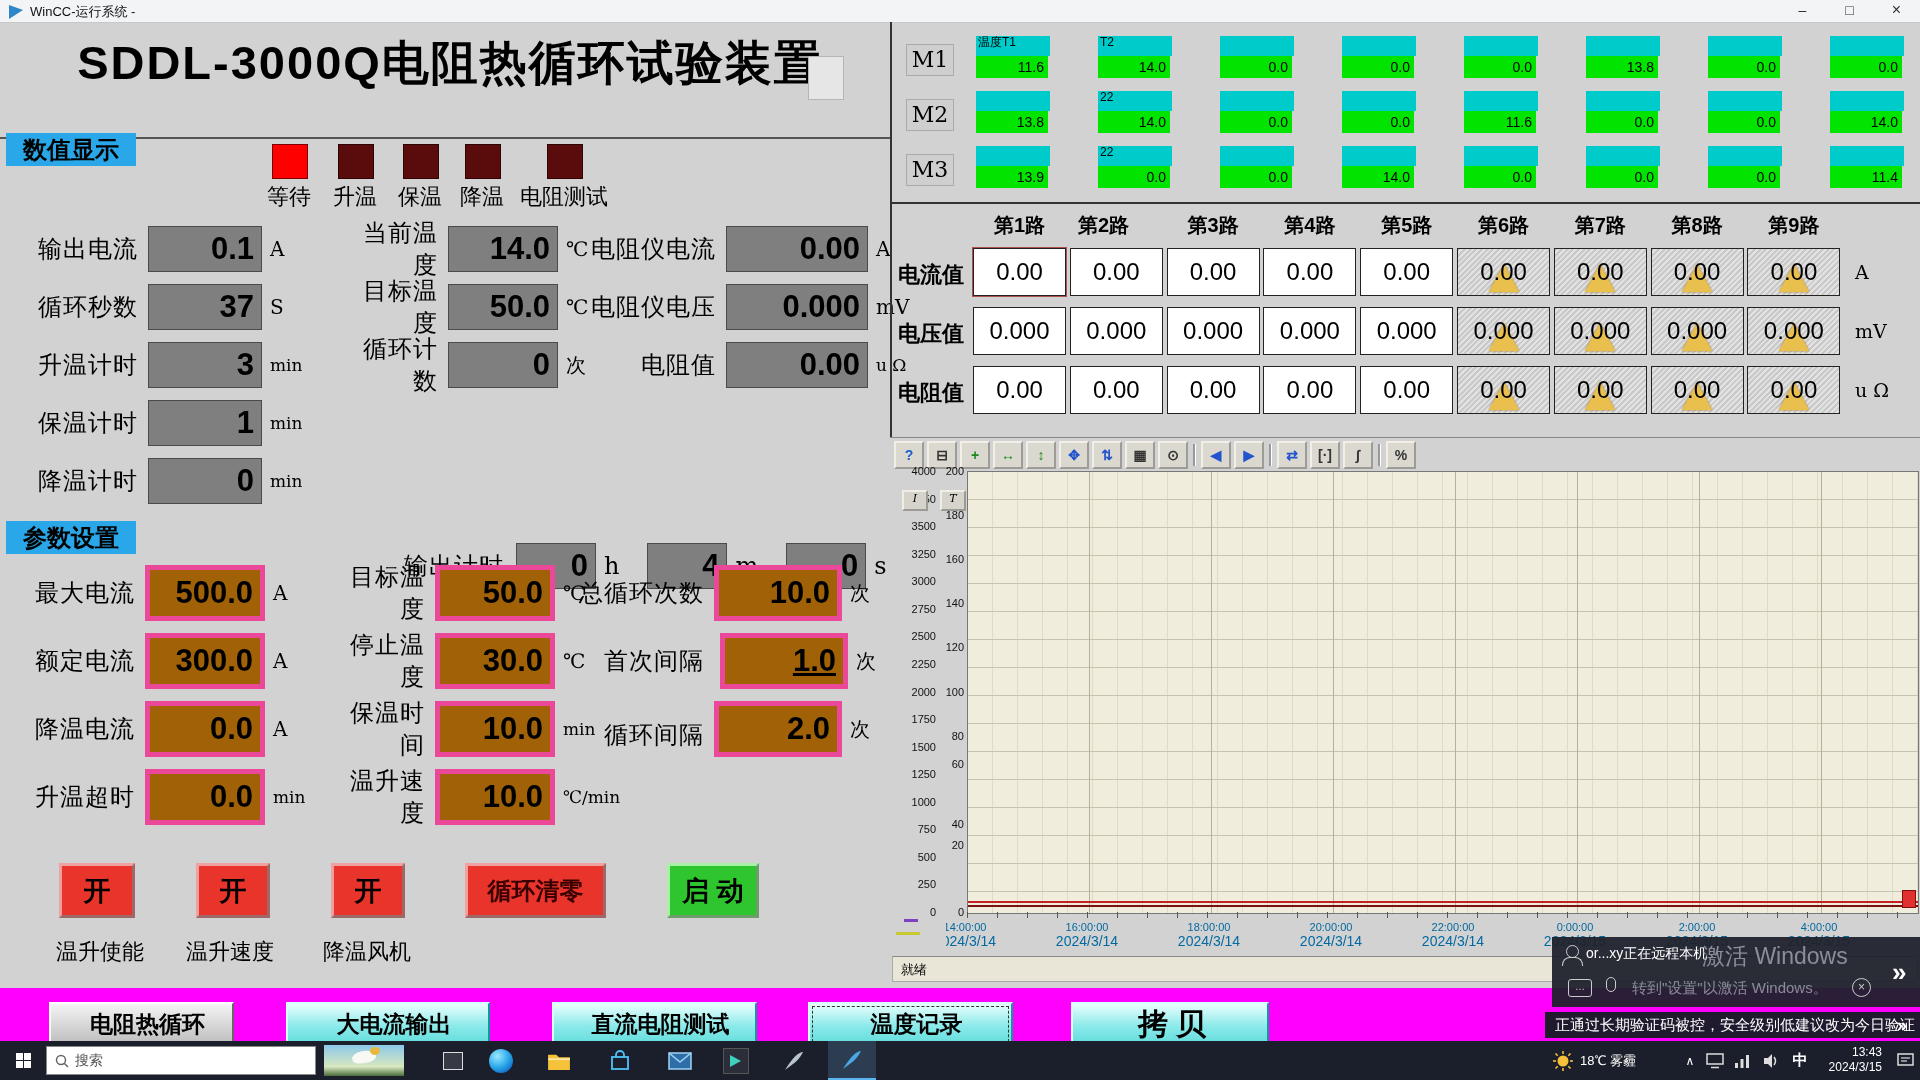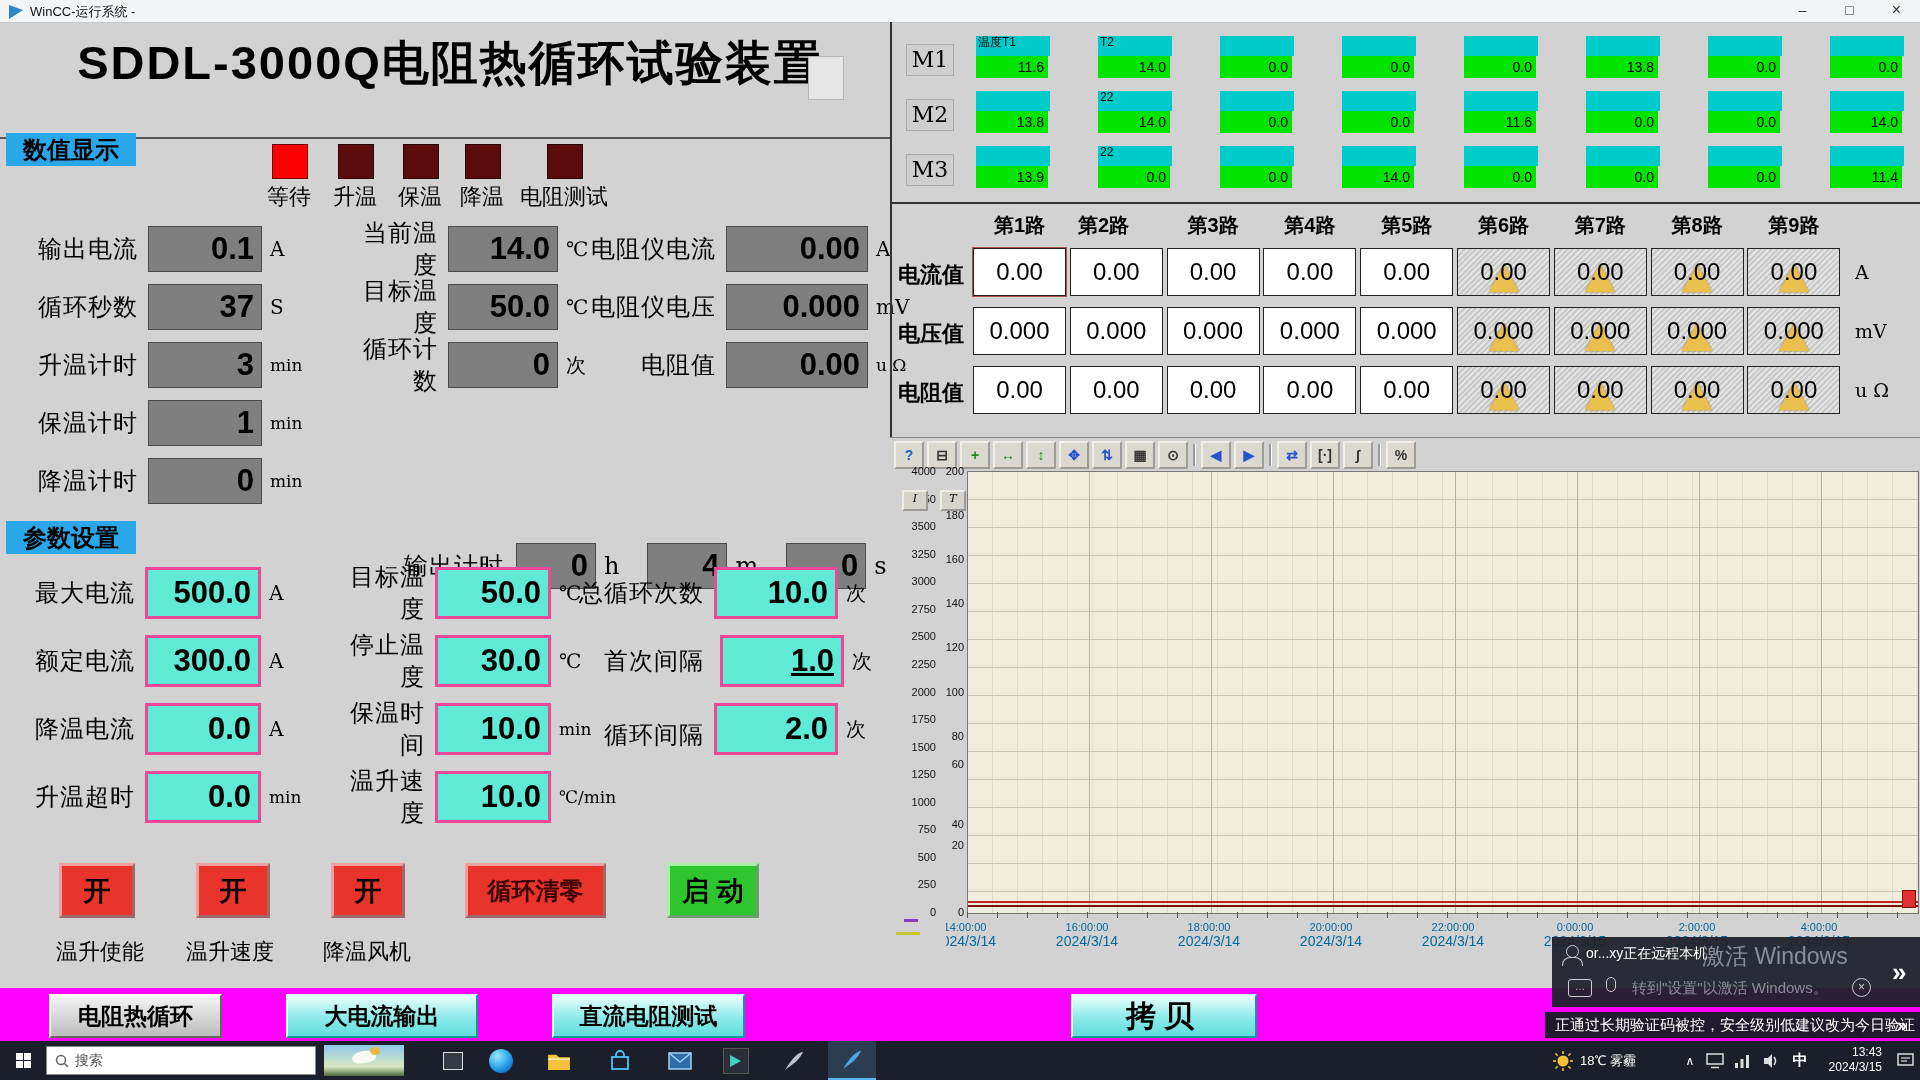--- a/index.html
+++ b/index.html
@@ -20,21 +20,21 @@
   
   .sq{position:absolute;width:34px;height:33px;background:#5a0c0c;border:1px solid #2d0505;}
   .sq.on{background:#ff0000;border-color:#7d0000;}
   .sqlab{position:absolute;font-size:22px;text-align:center;}
   
   .drow{position:absolute;display:flex;align-items:center;height:46px;}
   .dlabel{text-align:right;font-size:24px;letter-spacing:1px;}
   .dbox{height:44px;background:#7f7f7f;border:1px solid #4a4a4a;display:flex;align-items:center;justify-content:flex-end;}
   .dval{font-size:31px;font-weight:bold;padding-right:7px;}
   .dunit{margin-left:8px;font-size:20px;}
-  .wbox{height:46px;background:#5eead4;border:3px solid #ec4899;display:flex;align-items:center;justify-content:flex-end;}
+  .wbox{height:46px;background:#a16207;border:5px solid #ec4899;display:flex;align-items:center;justify-content:flex-end;}
   .wval{font-size:31px;font-weight:bold;padding-right:7px;}
   
   .pbtn{position:absolute;top:863px;height:49px;border:3px outset #f0a0a0;background:#e8342a;
         font-size:27px;font-weight:bold;display:flex;align-items:center;justify-content:center;}
   .pbtn.green{background:#2ec52e;border-color:#a8f0a8;}
   .bcap{position:absolute;top:937px;font-size:22px;text-align:center;}
   
   .mlabel{position:absolute;background:#cfcfcf;border:1px solid #aaa;text-align:center;font-size:22px;}
   .mtop{position:absolute;background:#00cbcb;font-size:12px;line-height:13px;padding-left:2px;overflow:hidden;white-space:nowrap;}
   .mval{position:absolute;background:#00e400;font-size:14px;text-align:right;padding-right:4px;line-height:22px;}
@@ -64,24 +64,24 @@
   .axbox{position:absolute;width:22px;height:17px;background:#d6d3ca;border:2px outset #f0ede4;font-size:11px;
          font-style:italic;text-align:center;line-height:14px;font-family:"DejaVu Serif",serif;}
   .xticks{position:absolute;left:56px;top:481px;width:974px;height:34px;overflow:hidden;}
   .xtick{position:absolute;width:90px;text-align:center;color:#0369a1;}
   .xtick .t1{font-size:11px;display:block;}
   .xtick .t2{font-size:14px;display:block;}
   .statusbar{position:absolute;left:2px;top:518px;width:1026px;height:26px;background:#e9e6d8;border:1px solid #aaa;
              border-top-color:#888;font-size:13px;line-height:26px;padding-left:8px;box-sizing:border-box;}
   
   .navbar{position:absolute;left:0;top:988px;width:1920px;height:53px;background:#ff00ff;}
-  .navbtn{position:absolute;top:6px;height:40px;display:flex;align-items:center;justify-content:center;
+  .navbtn{position:absolute;top:14px;height:40px;display:flex;align-items:center;justify-content:center;
           background:linear-gradient(180deg,#eafffd 0%,#8ceaea 55%,#62dcdc 100%);
           border-top:2px solid #d8ffff;border-left:2px solid #d8ffff;border-right:2px solid #0e9a9a;border-bottom:2px solid #0e9a9a;
-          font-size:23px;font-weight:600;font-family:"DejaVu Serif",serif;}
+          font-size:23px;font-weight:600;font-family:"DejaVu Serif",serif;padding-left:12px;}
   .navbtn.active{background:linear-gradient(180deg,#f4f4f4,#bdbdbd);border-top-color:#fff;border-left-color:#fff;
                  border-right-color:#666;border-bottom-color:#666;}
   .navbtn.focused{outline:1px dashed #333;outline-offset:-5px;}
   .navbtn.large{font-size:30px;letter-spacing:8px;}
   
   .popup1{position:absolute;left:1552px;top:937px;width:368px;height:70px;background:rgba(30,33,44,0.94);color:#fff;}
   .popup2{position:absolute;left:1545px;top:1012px;width:375px;height:26px;background:rgba(24,27,38,0.96);color:#fff;
           font-size:15px;line-height:26px;padding-left:10px;box-sizing:border-box;}
   .wmark{color:rgba(170,175,185,0.75);}
   .chev{color:#fff;font-weight:bold;}
@@ -567,26 +567,28 @@
         </div>
         <div class="xtick" style="left: 706px; top: 2px;">
           <div class="t1">2:00:00</div>
           <div class="t2">2024/3/15</div>
         </div>
         <div class="xtick" style="left: 828px; top: 2px;">
           <div class="t1">4:00:00</div>
           <div class="t2">2024/3/15</div>
         </div>
       </div>
+    <div class="statusbar">就绪</div>
   </div>
 
   <div class="navbar" id="navbar">
       <div class="navbtn active" style="left: 49px; width: 169px;">电阻热循环</div>
       <div class="navbtn" style="left: 286px; width: 188px;">大电流输出</div>
       <div class="navbtn" style="left: 552px; width: 189px;">直流电阻测试</div>
+      <div class="navbtn focused" style="left: 808px; width: 189px;">温度记录</div>
       <div class="navbtn large" style="left: 1071px; width: 182px;">拷贝</div>
     </div>
 
   <div class="popup1">
     <div class="abs" style="left:14px;top:8px;width:11px;height:11px;border:1.5px solid #ccc;border-radius:50%;"></div>
     <div class="abs" style="left:10px;top:20px;width:19px;height:8px;border:1.5px solid #ccc;border-bottom:none;border-radius:8px 8px 0 0;"></div>
     <span class="abs" style="left:34px;top:8px;font-size:14px;">or...xy正在远程本机</span>
     <span class="abs wmark" style="left:150px;top:4px;font-size:23px;">激活 Windows</span>
     <span class="abs wmark" style="left:80px;top:42px;font-size:15px;">转到"设置"以激活 Windows。</span>
     <div class="abs" style="left:16px;top:42px;width:22px;height:16px;border:1.5px solid #ccc;border-radius:3px;text-align:center;line-height:14px;font-size:10px;color:#ccc;">…</div>

